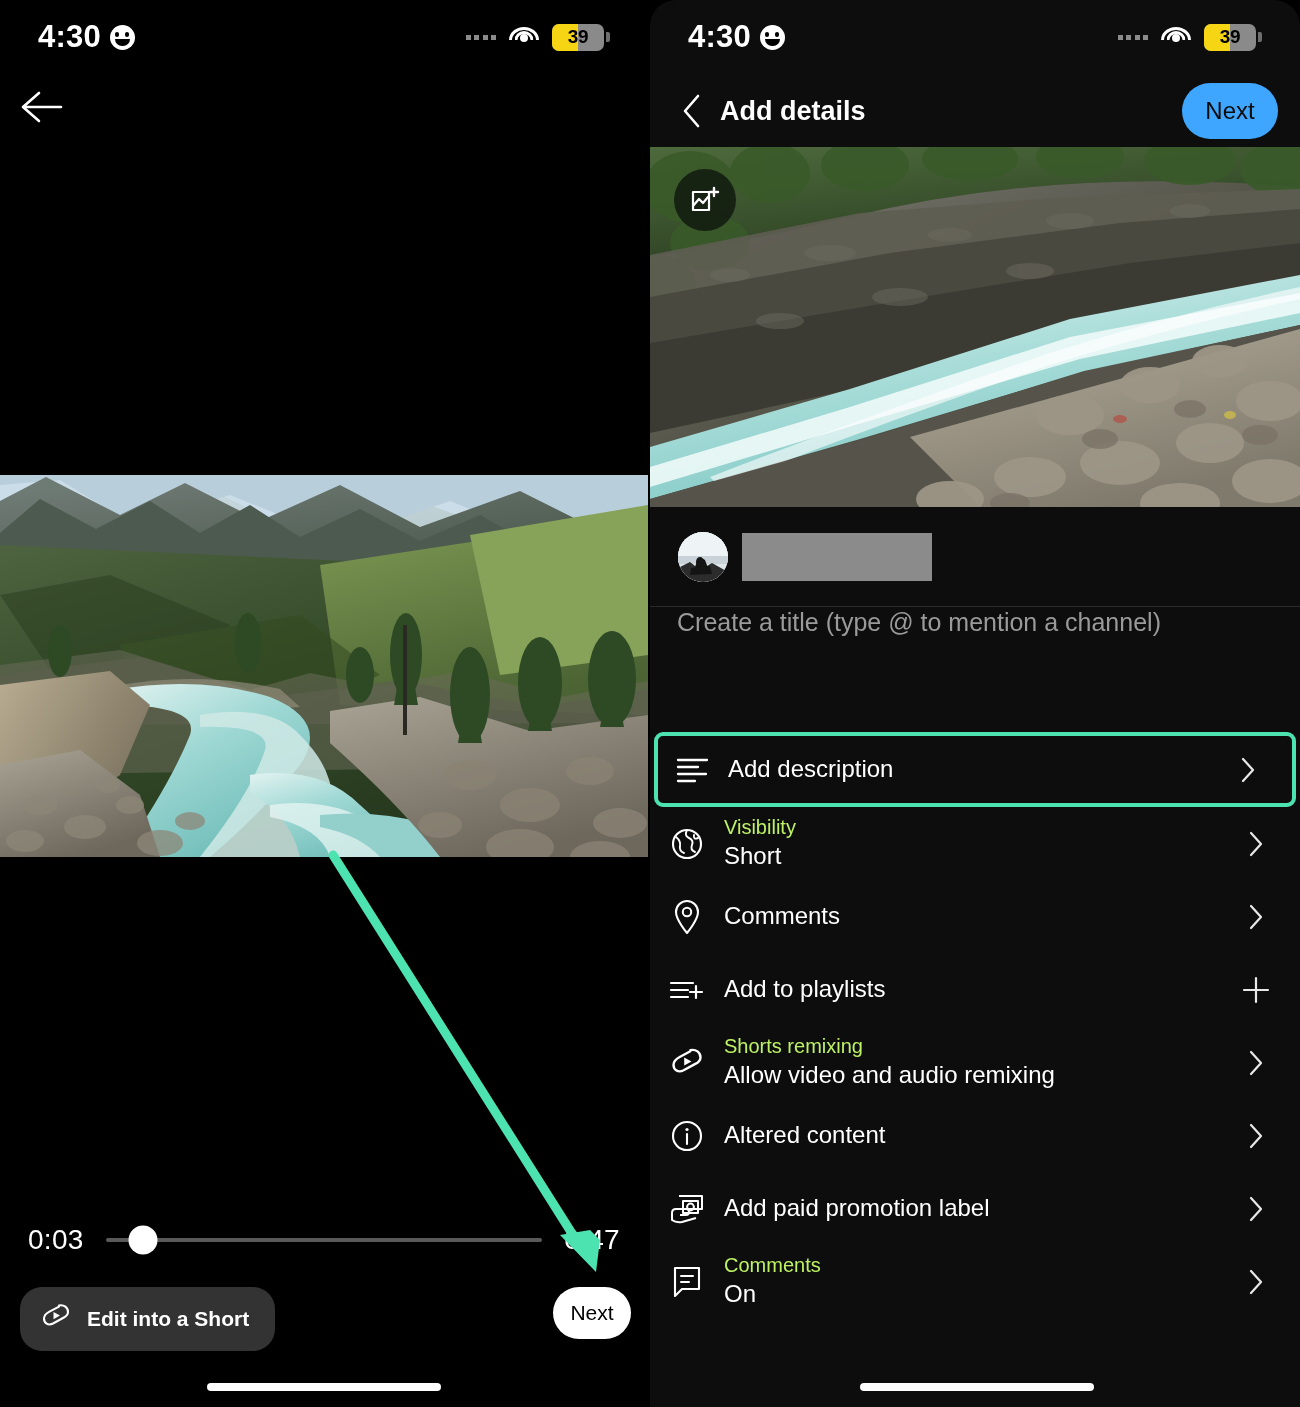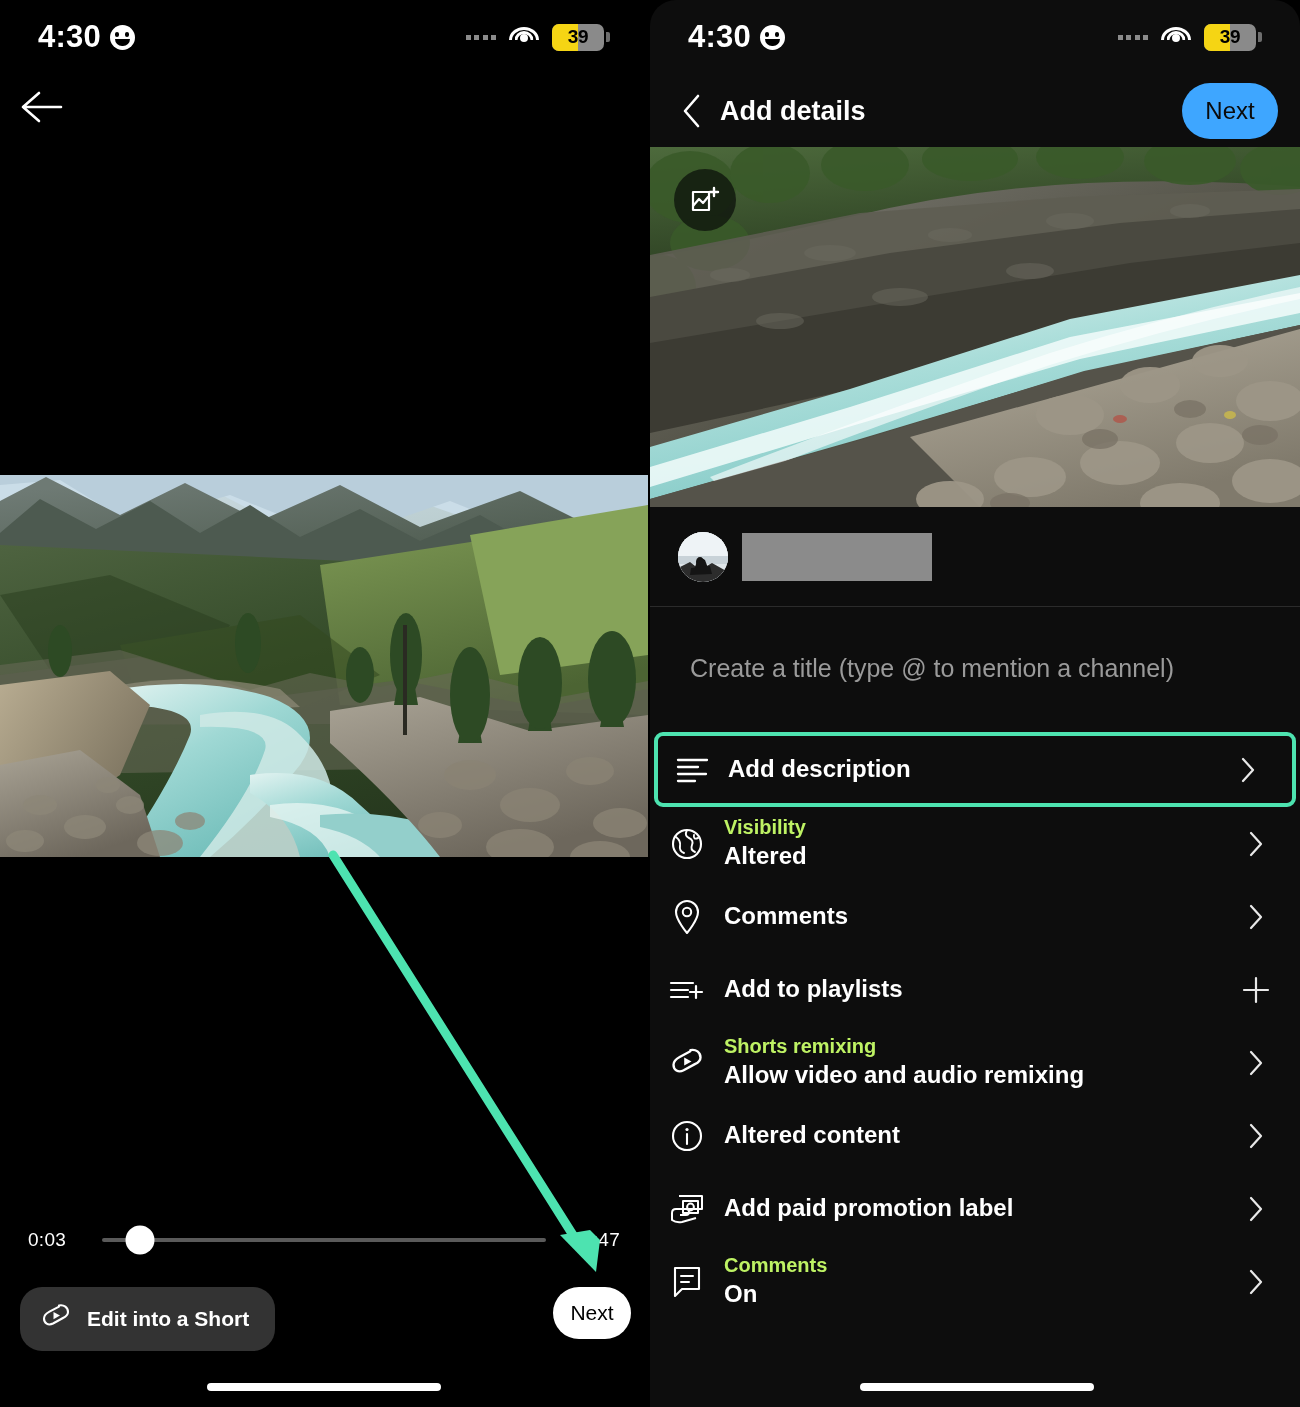--- a/index.html
+++ b/index.html
@@ -54,21 +54,21 @@
   .sb-batt-wrap{ display:flex; align-items:center; }
 
   
   #back-arrow-left{ position:absolute; left:14px; top:82px; width:56px; height:50px;
                     display:flex; align-items:center; justify-content:center; }
   #left-video{ position:absolute; left:0; top:475px; width:648px; height:382px;
                overflow:hidden; background:#1a2218; }
 
   #left-controls{ position:absolute; left:0; right:0; top:1205px; height:70px;
                   display:flex; align-items:center; padding:0 28px; gap:22px; }
-  .time-label{ color:#fff; font-size:19px; letter-spacing:.3px; min-width:52px; }
+  .time-label{ color:#fff; font-size:28px; letter-spacing:.3px; min-width:52px; }
   .scrub-track{ position:relative; flex:1; height:4px; background:#5a5a5a;
                 border-radius:2px; }
   .scrub-knob{ position:absolute; left:8.5%; top:50%; transform:translate(-50%,-50%);
                width:29px; height:29px; border-radius:50%; background:#fff; }
 
   #edit-short-btn{ position:absolute; left:20px; top:1287px;
                    display:flex; align-items:center; gap:15px;
                    background:#333333; border-radius:22px;
                    padding:14px 26px 14px 20px; }
   #edit-short-btn .lbl{ color:#fff; font-size:21px; font-weight:bold; white-space:nowrap; }
@@ -99,32 +99,32 @@
                   display:flex; align-items:center; justify-content:center; }
 
   #channel-row{ position:absolute; left:0; right:0; top:507px; height:100px;
                 display:flex; align-items:center; padding:0 28px;
                 border-bottom:1px solid #2b2b2b; }
   #avatar{ width:50px; height:50px; border-radius:50%; overflow:hidden;
            position:relative; background:#d8dde2; flex:none; }
   #channel-name-redaction{ width:190px; height:48px; background:#8b8b8b;
            margin-left:14px; }
 
-  #title-field{ position:absolute; left:16px; right:0; top:608px; height:120px;
-                display:flex; align-items:center; padding:0 24px; }
+  #title-field{ position:absolute; left:3px; right:0; top:608px; height:120px;
+                display:flex; align-items:flex-start; padding:0 24px; }
   #title-placeholder{ color:#9a9a9a; font-size:25px; }
 
   
   #settings-list{ position:absolute; left:0; right:0; top:732px; }
   .row{ position:relative; display:flex; align-items:center;
         min-height:73px; padding:0 24px 0 0; }
   .row .ico{ width:74px; min-width:74px; display:flex;
              align-items:center; justify-content:center; }
   .row .txt{ flex:1; display:flex; flex-direction:column;
-             justify-content:flex-start; gap:3px;font-weight:bold; }
+             justify-content:flex-start; gap:3px; }
   .row .sub{ color:#bef264; font-size:20px; line-height:1.15; }
   .row .main{ color:#fff; font-size:24px; line-height:1.18; }
   .row .chev{ width:40px; min-width:40px; display:flex;
               align-items:center; justify-content:center; }
 
   #row-description{ margin:0 4px; border:4px solid #4de3b0; border-radius:9px;
                     min-height:75px; }
   #row-description .ico{ width:70px; min-width:70px; }
 
   
@@ -469,21 +469,21 @@
       <div class="row">
         <div class="ico">
           <svg width="34" height="34" viewBox="0 0 34 34">
             <circle cx="17" cy="17" r="14" stroke="#fff" stroke-width="2.1" fill="none"></circle>
             <path d="M6 10 Q11 14 10 19 Q9 24 14 26 M17 3 Q14 9 19 11 Q24 13 22 18 Q20 23 25 25
                      M28 11 Q23 13 24 8" stroke="#fff" stroke-width="1.9" fill="none" stroke-linecap="round"></path>
           </svg>
         </div>
         <div class="txt">
           <span class="sub">Visibility</span>
-          <span class="main">Altered</span>
+          <span class="main">Short</span>
         </div>
         <div class="chev">
           <svg width="16" height="28" viewBox="0 0 16 28">
               <path d="M3 3 L13 14 L3 25" stroke="#e8e8e8" stroke-width="2.2" fill="none" stroke-linecap="round" stroke-linejoin="round"></path>
             </svg>
         </div>
       </div>
 
       <div class="row">
         <div class="ico">

